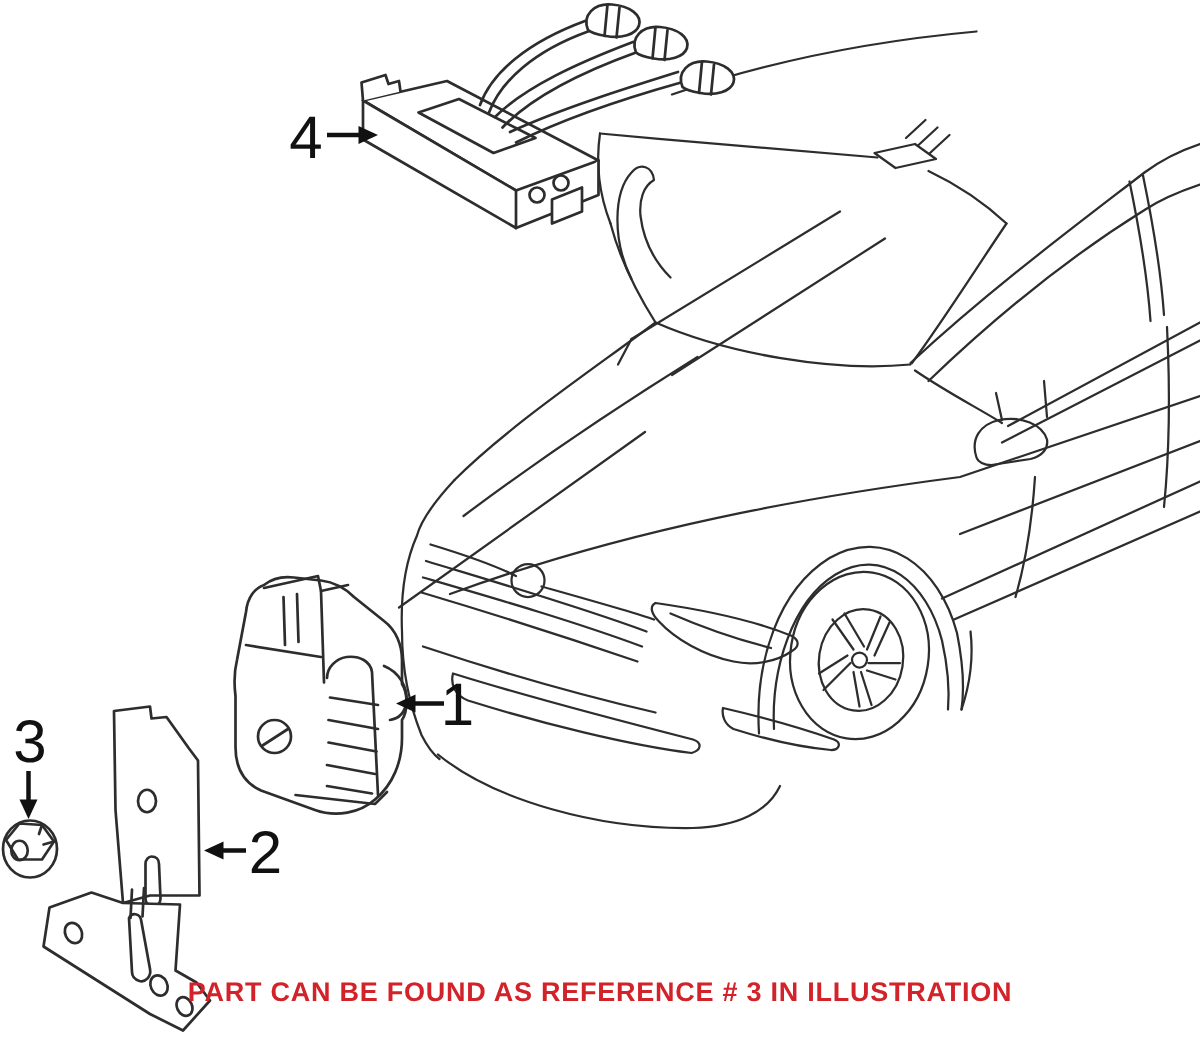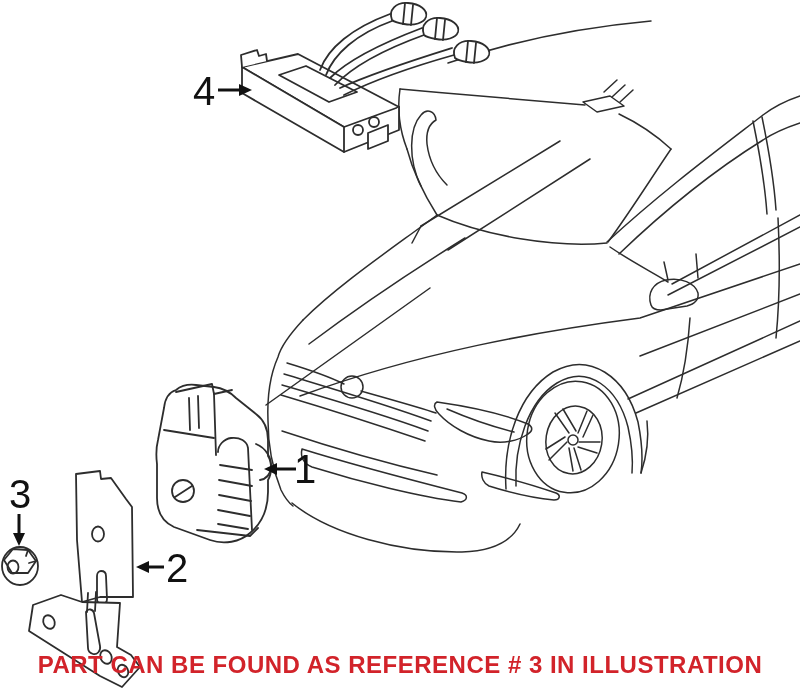--- a/index.html
+++ b/index.html
@@ -7,21 +7,21 @@
     width:800px;height:691px;background:#ffffff;
     font-family:"Liberation Sans", sans-serif;
     position:relative;overflow:hidden;
   }
   .canvas{position:absolute;left:0;top:0;width:800px;height:691px;background:#fff;}
   svg{display:block;}
   .notice{
     position:absolute;top:651px;left:50%;transform:translateX(-50%);
     white-space:nowrap;
     font-family:"Liberation Sans", sans-serif;
-    font-size:24px;font-weight:bold;letter-spacing:.5px;
+    font-size:18px;font-weight:bold;letter-spacing:.5px;
     color:#D2232A;
   }
   .ln{fill:none;stroke:#2d2d2d;stroke-width:1.5;stroke-linecap:round;stroke-linejoin:round;}
   .pt{fill:#ffffff;stroke:#2d2d2d;stroke-width:1.8;stroke-linecap:round;stroke-linejoin:round;}
   .pl{fill:none;stroke:#2d2d2d;stroke-width:1.8;stroke-linecap:round;stroke-linejoin:round;}
   .arrow{stroke:#111;stroke-width:3;}
   .ah{fill:#111;stroke:none;}
   .num{font-family:"Liberation Sans", sans-serif;font-size:40px;fill:#111;}
 </style>
 </head>

